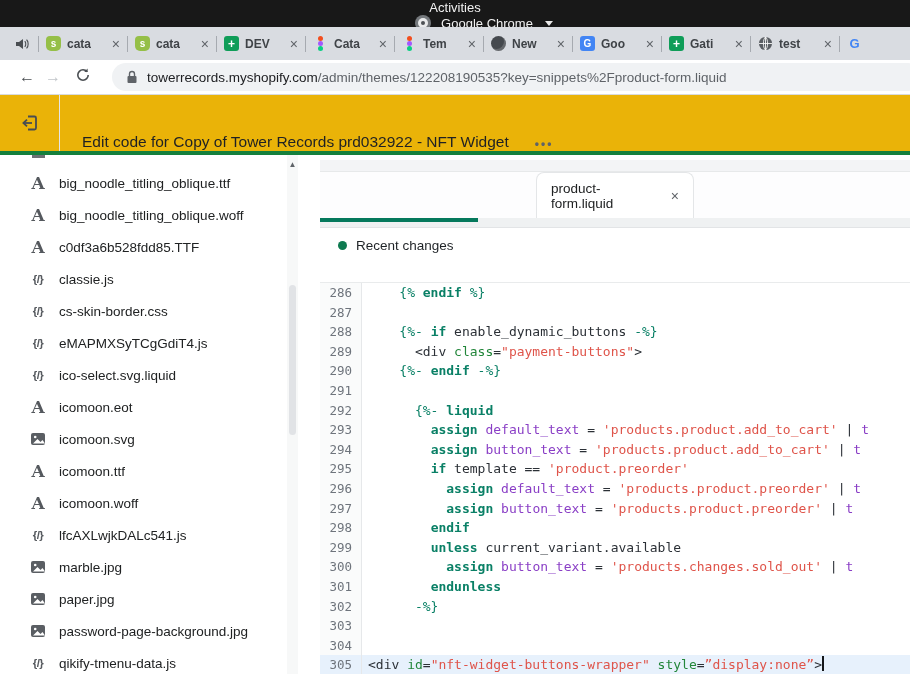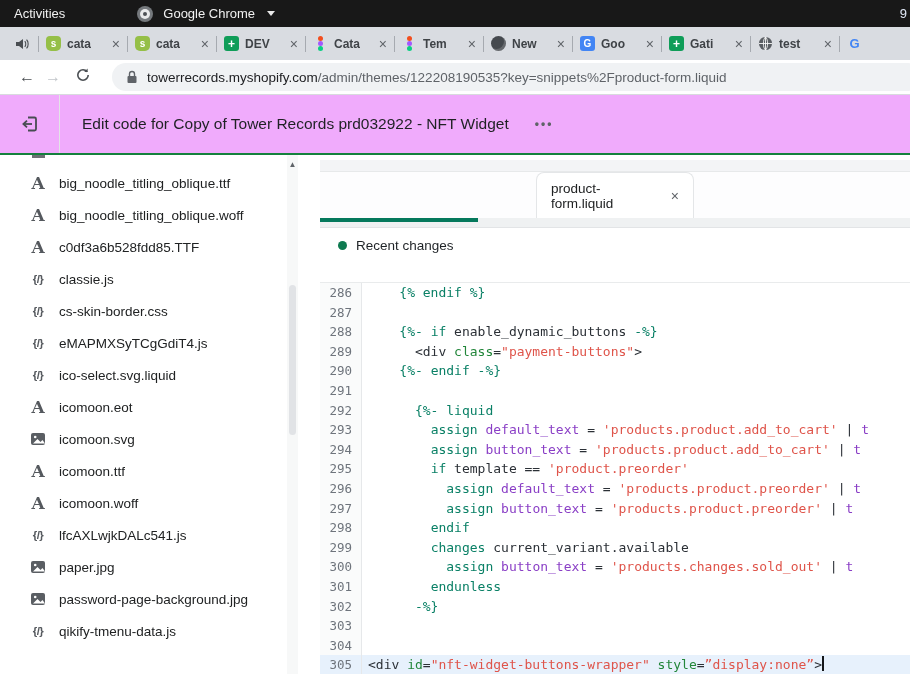--- a/index.html
+++ b/index.html
@@ -1,21 +1,21 @@
 <!DOCTYPE html>
 <html><head>
 <meta charset="utf-8">
 <style>
   * { box-sizing: border-box; margin: 0; padding: 0; }
   html,body { width:910px; height:674px; overflow:hidden; background:#fff;
     font-family:"Liberation Sans", sans-serif; }
 
   
   .sysbar { height:27px; background:#181818; display:flex; align-items:center;
-    color:#f1f1f1; font-size:13px; overflow:hidden; }
+    color:#f1f1f1; font-size:13px; overflow:hidden;flex-direction:column; }
   .sys-activities { padding:0 14px; height:100%; display:flex; align-items:center; }
   .sys-app { display:flex; align-items:center; gap:10px; margin-left:58px; }
   .chrome-mini { width:16px; height:16px; border-radius:50%; background:#75797d;
     position:relative; }
   .chrome-mini::before { content:""; position:absolute; inset:3px; border-radius:50%;
     background:#e9eaeb; }
   .chrome-mini::after { content:""; position:absolute; inset:6px; border-radius:50%;
     background:#4d5155; }
   .tri-down-w { width:0; height:0; border-left:4px solid transparent;
     border-right:4px solid transparent; border-top:5px solid #e8e8e8; margin-left:2px; }
@@ -50,22 +50,22 @@
   .nav-btn.disabled { color:#c1c5c9; }
   .nav-btn.reload { margin-left:4px; }
   .omnibox { flex:1; height:28px; background:#f0f2f4; border-radius:14px;
     margin-left:16px; margin-right:-12px; display:flex; align-items:center;
     padding:0 14px; font-size:13.5px; white-space:nowrap; overflow:hidden; }
   .lock { margin-right:9px; flex:none; }
   .url-domain { color:#202124; }
   .url-path { color:#5f6368; }
 
   
-  .pagehead { height:60px; background:#f0abfc; border-bottom:2px solid #15803d;
-    display:flex; align-items:center; }
+  .pagehead { height:60px; background:#eab308; border-bottom:4px solid #15803d;
+    display:flex; align-items:flex-end; }
   .exit-wrap { width:60px; height:100%; display:flex; align-items:center;
     justify-content:center; border-right:1px solid #e3e4e6; flex:none; }
   .page-title { margin-left:22px; font-size:15.5px; color:#1f2124; white-space:nowrap; }
   .more-dots { margin-left:26px; font-size:12px; letter-spacing:2px; color:#5f6368;
     font-weight:bold; }
 
   
   .main { display:flex; height:519px; }
 
   
@@ -114,21 +114,21 @@
   
   .code { font-family:"DejaVu Sans Mono", monospace; }
   .code-row { display:flex; height:19.6px; }
   .ln { width:42px; flex:none; background:#fafbfb; border-right:1px solid #e6e8ea;
     text-align:right; padding-right:9px; font-size:12.5px; line-height:19.6px;
     color:#6e747c; }
   .code-pre { margin:0; padding-left:6px; font-family:inherit; font-size:13px;
     line-height:19.6px; white-space:pre; color:#2b3036; overflow:hidden; flex:1; }
   .code-row.hl .ln, .code-row.hl .code-pre { background:#e7f1fc; }
   .tk-p { color:#2b3036; }
-  .tk-k { color:#0a8066; font-weight:normal; }
+  .tk-k { color:#0a8066; font-weight:bold; }
   .tk-d { color:#0a8066; }
   .tk-s { color:#df544a; }
   .tk-v { color:#8a3fc6; }
   .tk-a { color:#22863a; }
   .caret { display:inline-block; width:2px; height:15px; background:#15171a;
     vertical-align:-2px; }
 </style>
 </head>
 <body>
 
@@ -311,20 +311,30 @@
           <span class="file-name">lfcAXLwjkDALc541.js</span>
         </li>
         <li class="file-item">
           <span class="fi">
             <svg width="16" height="16" viewBox="0 0 16 16">
               <rect x="1" y="2" width="14" height="12" rx="2" fill="#5a5e63"></rect>
               <circle cx="5.2" cy="6" r="1.3" fill="#fff"></circle>
               <path d="M3 12.5 7.5 8l3 3 2-2 2.5 3.5z" fill="#fff"></path>
             </svg>
           </span>
+          <span class="file-name">marble.jpg</span>
+        </li>
+        <li class="file-item">
+          <span class="fi">
+            <svg width="16" height="16" viewBox="0 0 16 16">
+              <rect x="1" y="2" width="14" height="12" rx="2" fill="#5a5e63"></rect>
+              <circle cx="5.2" cy="6" r="1.3" fill="#fff"></circle>
+              <path d="M3 12.5 7.5 8l3 3 2-2 2.5 3.5z" fill="#fff"></path>
+            </svg>
+          </span>
           <span class="file-name">paper.jpg</span>
         </li>
         <li class="file-item">
           <span class="fi">
             <svg width="16" height="16" viewBox="0 0 16 16">
               <rect x="1" y="2" width="14" height="12" rx="2" fill="#5a5e63"></rect>
               <circle cx="5.2" cy="6" r="1.3" fill="#fff"></circle>
               <path d="M3 12.5 7.5 8l3 3 2-2 2.5 3.5z" fill="#fff"></path>
             </svg>
           </span>
@@ -406,21 +416,21 @@
         <div class="code-row">
           <div class="ln">297</div>
           <pre class="code-pre"><span class="tk-p">          </span><span class="tk-k">assign</span><span class="tk-p"> </span><span class="tk-v">button_text</span><span class="tk-p"> = </span><span class="tk-s">'products.product.preorder'</span><span class="tk-p"> | </span><span class="tk-v">t</span></pre>
         </div>
         <div class="code-row">
           <div class="ln">298</div>
           <pre class="code-pre"><span class="tk-p">        </span><span class="tk-k">endif</span></pre>
         </div>
         <div class="code-row">
           <div class="ln">299</div>
-          <pre class="code-pre"><span class="tk-p">        </span><span class="tk-k">changes</span><span class="tk-p"> current_variant.available</span></pre>
+          <pre class="code-pre"><span class="tk-p">        </span><span class="tk-k">unless</span><span class="tk-p"> current_variant.available</span></pre>
         </div>
         <div class="code-row">
           <div class="ln">300</div>
           <pre class="code-pre"><span class="tk-p">          </span><span class="tk-k">assign</span><span class="tk-p"> </span><span class="tk-v">button_text</span><span class="tk-p"> = </span><span class="tk-s">'products.changes.sold_out'</span><span class="tk-p"> | </span><span class="tk-v">t</span></pre>
         </div>
         <div class="code-row">
           <div class="ln">301</div>
           <pre class="code-pre"><span class="tk-p">        </span><span class="tk-k">endunless</span></pre>
         </div>
         <div class="code-row">

